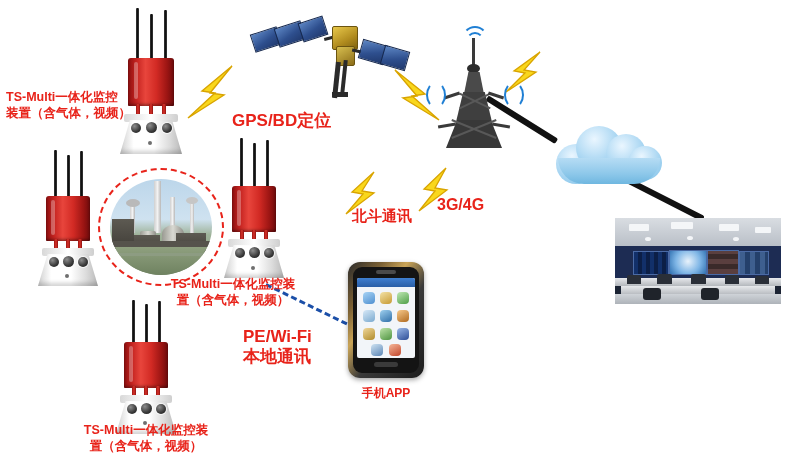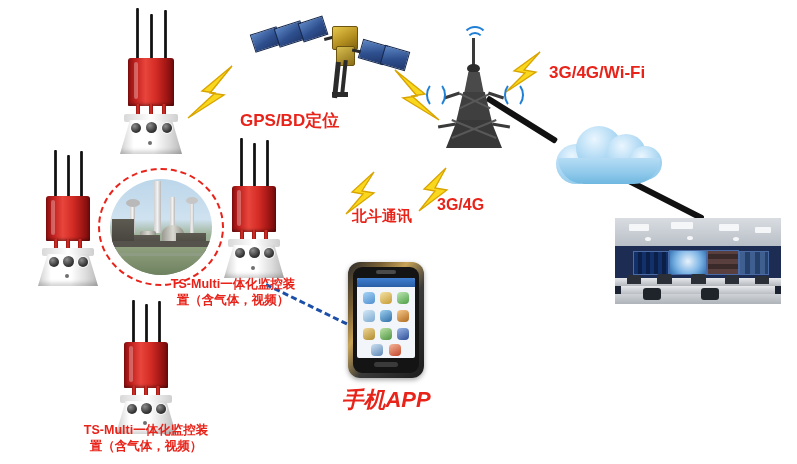--- a/index.html
+++ b/index.html
@@ -140,20 +140,22 @@
     <div class="dev-neck" style="left:37px;top:96px;width:4px;height:12px;"></div>
     <div class="dev-neck" style="left:50px;top:96px;width:4px;height:12px;"></div>
     <div class="dev-ring" style="left:12px;top:106px;width:54px;height:8px;"></div>
     <div class="dev-base" style="left:8px;top:112px;width:62px;height:34px;
          clip-path:polygon(16% 0,84% 0,100% 100%,0 100%);"></div>
     <div class="dev-port" style="left:19px;top:115px;width:10px;height:10px;"></div>
     <div class="dev-port" style="left:34px;top:114px;width:11px;height:11px;"></div>
     <div class="dev-port" style="left:50px;top:115px;width:10px;height:10px;"></div>
     <div class="dev-dot" style="left:36px;top:133px;width:4px;height:4px;"></div>
   </div>
+  <div class="lbl" style="left:6px;top:90px;width:136px;font-size:12.5px;text-align:left;">TS-Multi一体化监控
+装置（含气体，视频）</div>
 
   <div class="device" style="left:32px;top:150px;width:70px;height:140px;">
     <div class="dev-ant" style="left:22px;top:0;width:3px;height:48px;"></div>
     <div class="dev-ant" style="left:35px;top:5px;width:3px;height:43px;"></div>
     <div class="dev-ant" style="left:48px;top:1px;width:3px;height:47px;"></div>
     <div class="dev-body" style="left:14px;top:46px;width:44px;height:45px;"></div>
     <div class="dev-neck" style="left:22px;top:89px;width:4px;height:11px;"></div>
     <div class="dev-neck" style="left:34px;top:89px;width:4px;height:11px;"></div>
     <div class="dev-neck" style="left:46px;top:89px;width:4px;height:11px;"></div>
     <div class="dev-ring" style="left:10px;top:98px;width:52px;height:8px;"></div>
@@ -232,21 +234,21 @@
     <div class="sat-body" style="left:84px;top:14px;width:24px;height:22px;"></div>
     <div class="sat-body" style="left:88px;top:34px;width:17px;height:18px;
          background:linear-gradient(150deg,#d7be4f,#8b6c17);"></div>
     <div class="sat-arm" style="left:104px;top:38px;width:14px;height:3px;transform:rotate(12deg);"></div>
     <div class="panel" style="left:112px;top:30px;width:24px;height:18px;transform:rotate(16deg);"></div>
     <div class="panel" style="left:134px;top:36px;width:24px;height:18px;transform:rotate(16deg);"></div>
     <div class="sat-arm" style="left:86px;top:50px;width:5px;height:36px;transform:rotate(6deg);"></div>
     <div class="sat-arm" style="left:94px;top:48px;width:4px;height:34px;transform:rotate(6deg);"></div>
     <div class="sat-arm" style="left:84px;top:80px;width:16px;height:5px;"></div>
   </div>
-  <div class="lbl" style="left:240px;top:110px;font-size:17px;">GPS/BD定位</div>
+  <div class="lbl" style="left:232px;top:110px;font-size:17px;">GPS/BD定位</div>
 
   <div style="position:absolute;left:438px;top:20px;width:72px;height:130px;">
     <div class="twr-seg" style="left:34px;top:18px;width:3px;height:30px;"></div>
     <div class="wifi-arc" style="left:24px;top:6px;width:22px;height:22px;transform:rotate(0deg);"></div>
     <div class="wifi-arc" style="left:28px;top:12px;width:14px;height:14px;"></div>
     <div class="twr-seg" style="left:29px;top:44px;width:13px;height:9px;border-radius:50%;background:#2d2d2d;"></div>
     <div class="twr-seg" style="left:26px;top:52px;width:20px;height:22px;
          clip-path:polygon(22% 0,78% 0,100% 100%,0 100%);background:#4a4a4a;"></div>
     <div class="twr-seg" style="left:18px;top:72px;width:36px;height:30px;
          clip-path:polygon(20% 0,80% 0,100% 100%,0 100%);background:#3f3f3f;"></div>
@@ -256,21 +258,20 @@
     <div class="twr-x" style="left:20px;top:80px;width:34px;height:2px;transform:rotate(-26deg);"></div>
     <div class="twr-x" style="left:12px;top:108px;width:48px;height:2px;transform:rotate(22deg);"></div>
     <div class="twr-x" style="left:12px;top:108px;width:48px;height:2px;transform:rotate(-22deg);"></div>
     <div class="twr-seg" style="left:6px;top:74px;width:16px;height:3px;transform:rotate(-18deg);"></div>
     <div class="twr-seg" style="left:50px;top:74px;width:16px;height:3px;transform:rotate(18deg);"></div>
     <div class="twr-seg" style="left:0px;top:104px;width:18px;height:3px;transform:rotate(-10deg);"></div>
     <div class="twr-seg" style="left:54px;top:104px;width:18px;height:3px;transform:rotate(10deg);"></div>
     <div class="wifi-side" style="left:-12px;top:62px;width:16px;height:22px;transform:rotate(0deg);"></div>
     <div class="wifi-side" style="left:66px;top:62px;width:16px;height:22px;"></div>
   </div>
-  <div class="lbl" style="left:549px;top:62px;font-size:17px;">3G/4G/Wi-Fi</div>
 
   <div class="cloud" style="left:548px;top:118px;width:122px;height:72px;">
     <b style="left:8px;top:26px;width:40px;height:40px;"></b>
     <b style="left:28px;top:8px;width:46px;height:44px;"></b>
     <b style="left:58px;top:16px;width:40px;height:40px;"></b>
     <b style="left:80px;top:28px;width:34px;height:34px;"></b>
     <div class="cbar" style="left:10px;top:40px;width:102px;height:26px;"></div>
   </div>
 
   <div class="photo" style="left:615px;top:218px;width:166px;height:86px;">
@@ -317,18 +318,20 @@
       <div class="pda-icon" style="left:23px;top:32px;width:12px;height:12px;background:linear-gradient(150deg,#9fd0ef,#2f6ea8);"></div>
       <div class="pda-icon" style="left:40px;top:32px;width:12px;height:12px;background:linear-gradient(150deg,#f7c98b,#b06a1f);"></div>
       <div class="pda-icon" style="left:6px;top:50px;width:12px;height:12px;background:linear-gradient(150deg,#f0d79a,#b08b2b);"></div>
       <div class="pda-icon" style="left:23px;top:50px;width:12px;height:12px;background:linear-gradient(150deg,#bde3a8,#4f9441);"></div>
       <div class="pda-icon" style="left:40px;top:50px;width:12px;height:12px;background:linear-gradient(150deg,#9ab8e8,#2d4d96);"></div>
       <div class="pda-icon" style="left:14px;top:66px;width:12px;height:12px;background:linear-gradient(150deg,#cfe3f2,#5b85b5);"></div>
       <div class="pda-icon" style="left:32px;top:66px;width:12px;height:12px;background:linear-gradient(150deg,#f5b79a,#c1452a);"></div>
     </div>
     <div class="pda-spk" style="left:26px;top:100px;width:24px;height:5px;border-radius:3px;background:#3a3a3a;"></div>
   </div>
-  <div class="lbl c" style="left:336px;top:386px;width:100px;font-size:22px;font-style:italic;">手机APP</div>
+  <div class="lbl c" style="left:336px;top:386px;width:100px;font-size:12px;">手机APP</div>
 
   <div class="lbl" style="left:352px;top:207px;font-size:15px;">北斗通讯</div>
   <div class="lbl" style="left:437px;top:195px;font-size:16px;">3G/4G</div>
+  <div class="lbl" style="left:243px;top:327px;font-size:17px;line-height:1.2;">PE/Wi-Fi
+本地通讯</div>
 
 </div>
 
 </body></html>

